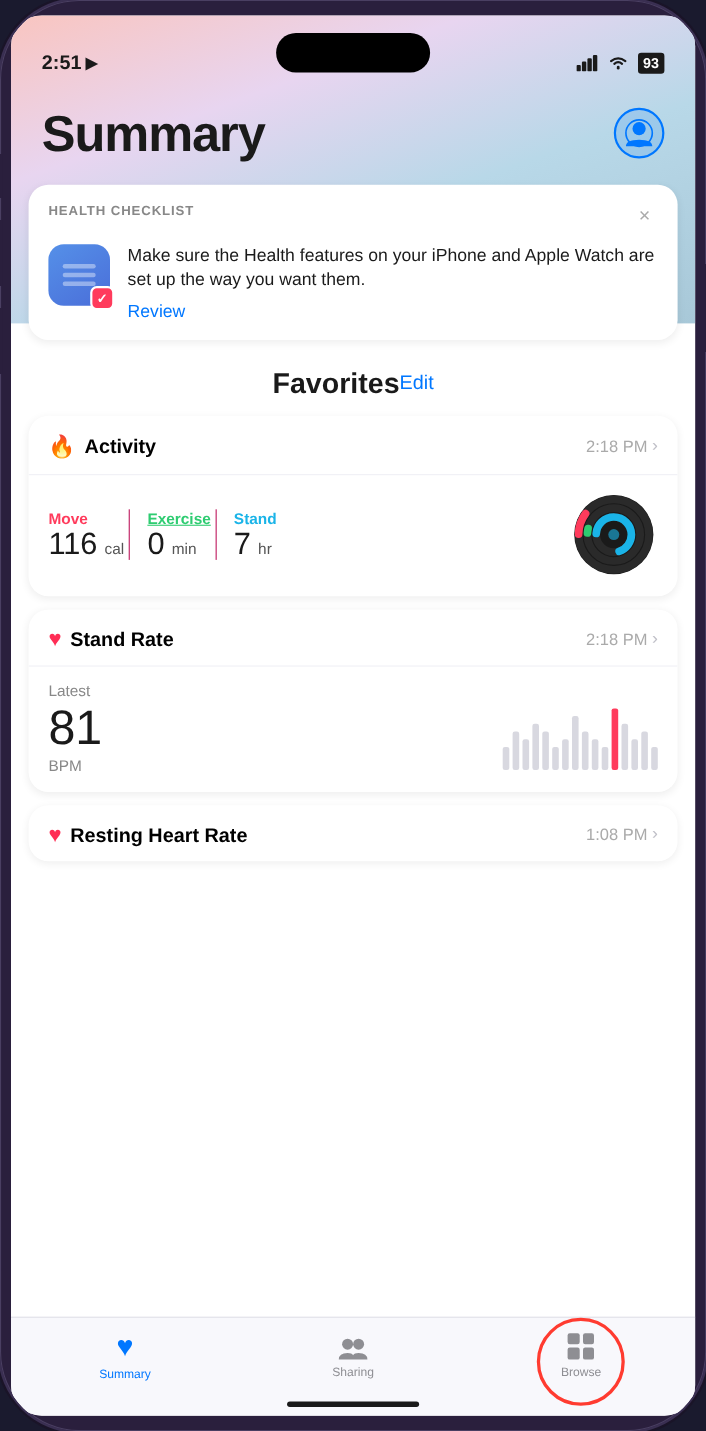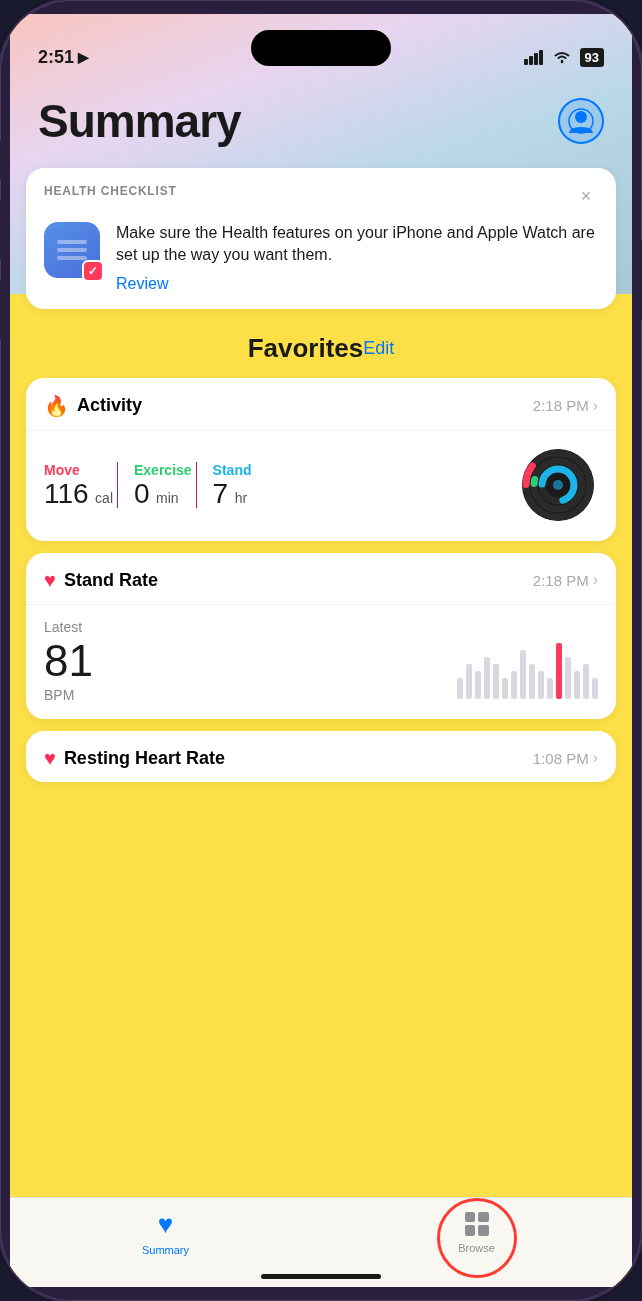--- a/index.html
+++ b/index.html
@@ -19,23 +19,23 @@
       position: relative;
       overflow: hidden;
       box-shadow: 0 0 0 2px #3a2f52, 0 0 0 4px #1a1428, inset 0 0 0 1px #4a3f62;
     }
     .phone-screen {
       position: absolute;
       top: 14px;
       left: 10px;
       right: 10px;
       bottom: 14px;
-      border-radius: 13px;
+      border-radius: 28px;
       overflow: hidden;
-      background: #fde047;
+      background: #ffffff;
     }
     
     .dynamic-island {
       position: absolute;
       top: 16px;
       left: 50%;
       transform: translateX(-50%);
       width: 140px;
       height: 36px;
       background: #000;
@@ -259,21 +259,21 @@
     }
     .stat-group:nth-child(2) {
       padding-left: 16px;
     }
     .stat-label {
       font-size: 14px;
       font-weight: 600;
       margin-bottom: 2px;
     }
     .move-label { color: #ff3b5c; }
-    .exercise-label { color: #2ecc71; }
+    .exercise-label { color: #2ecc71; text-decoration: underline; }
     .stand-label { color: #1ab4e8; }
     .stat-value {
       font-size: 28px;
       font-weight: 300;
       color: #1a1a1a;
       line-height: 1;
     }
     .stat-unit {
       font-size: 14px;
       font-weight: 400;
@@ -680,20 +680,28 @@
       </div>
     </div>
 
     <div class="tab-bar">
 
       <div class="tab-item tab-active">
         <span style="color:#0077ff; font-size:26px;">♥</span>
         <span class="tab-label">Summary</span>
       </div>
 
+      <div class="tab-item tab-inactive">
+        <svg width="30" height="26" viewBox="0 0 30 26" fill="#8e8e93">
+          <circle cx="10" cy="10" r="5"></circle>
+          <circle cx="20" cy="10" r="5"></circle>
+          <path d="M2 24 Q2 18 10 18 Q14 18 15 20 Q16 18 20 18 Q28 18 28 24" fill="#8e8e93"></path>
+        </svg>
+        <span class="tab-label">Sharing</span>
+      </div>
 
       <div class="tab-item tab-inactive browse-highlight">
         <div class="grid-icon" style="color:#8e8e93; margin-bottom:2px;">
           <div class="grid-dot"></div>
           <div class="grid-dot"></div>
           <div class="grid-dot"></div>
           <div class="grid-dot"></div>
         </div>
         <span class="tab-label">Browse</span>
       </div>

